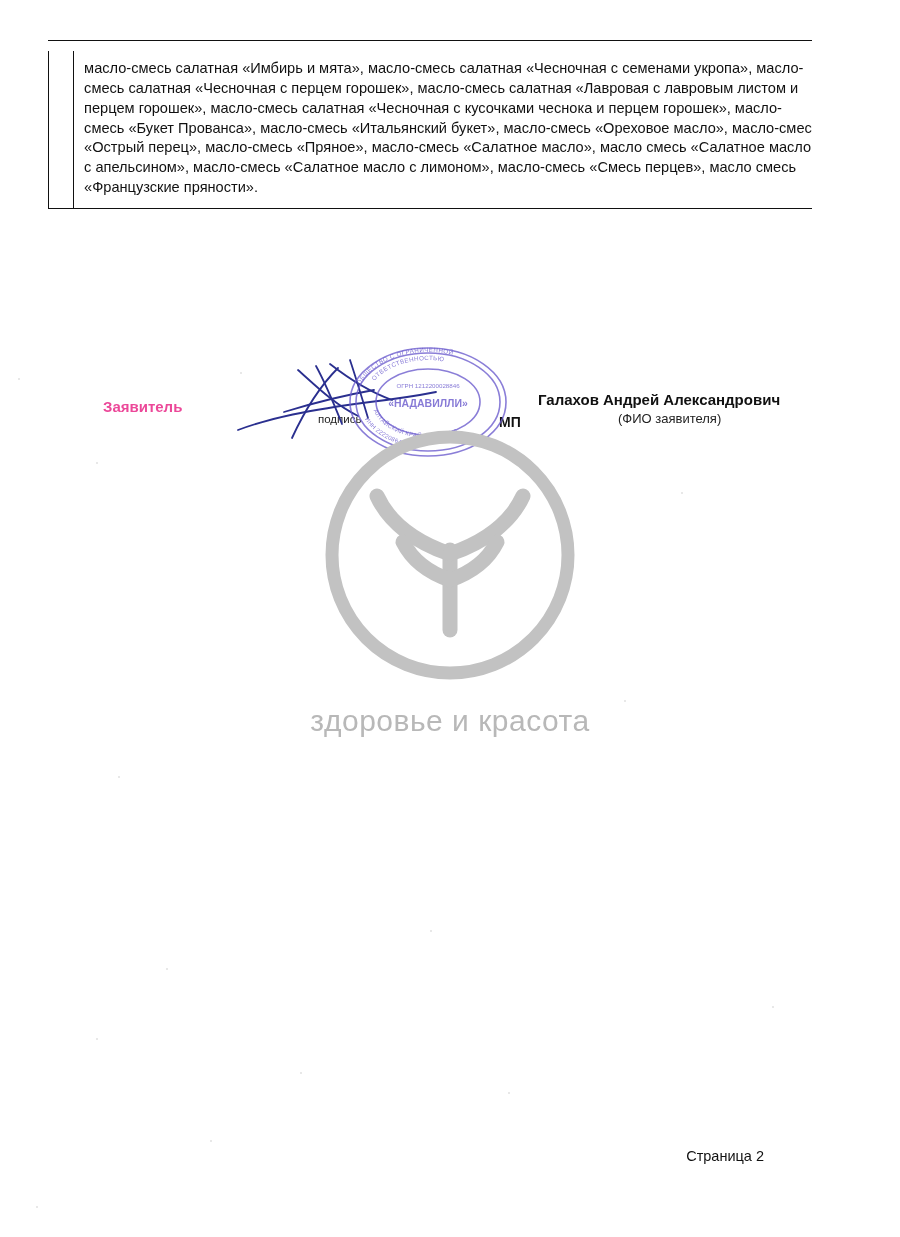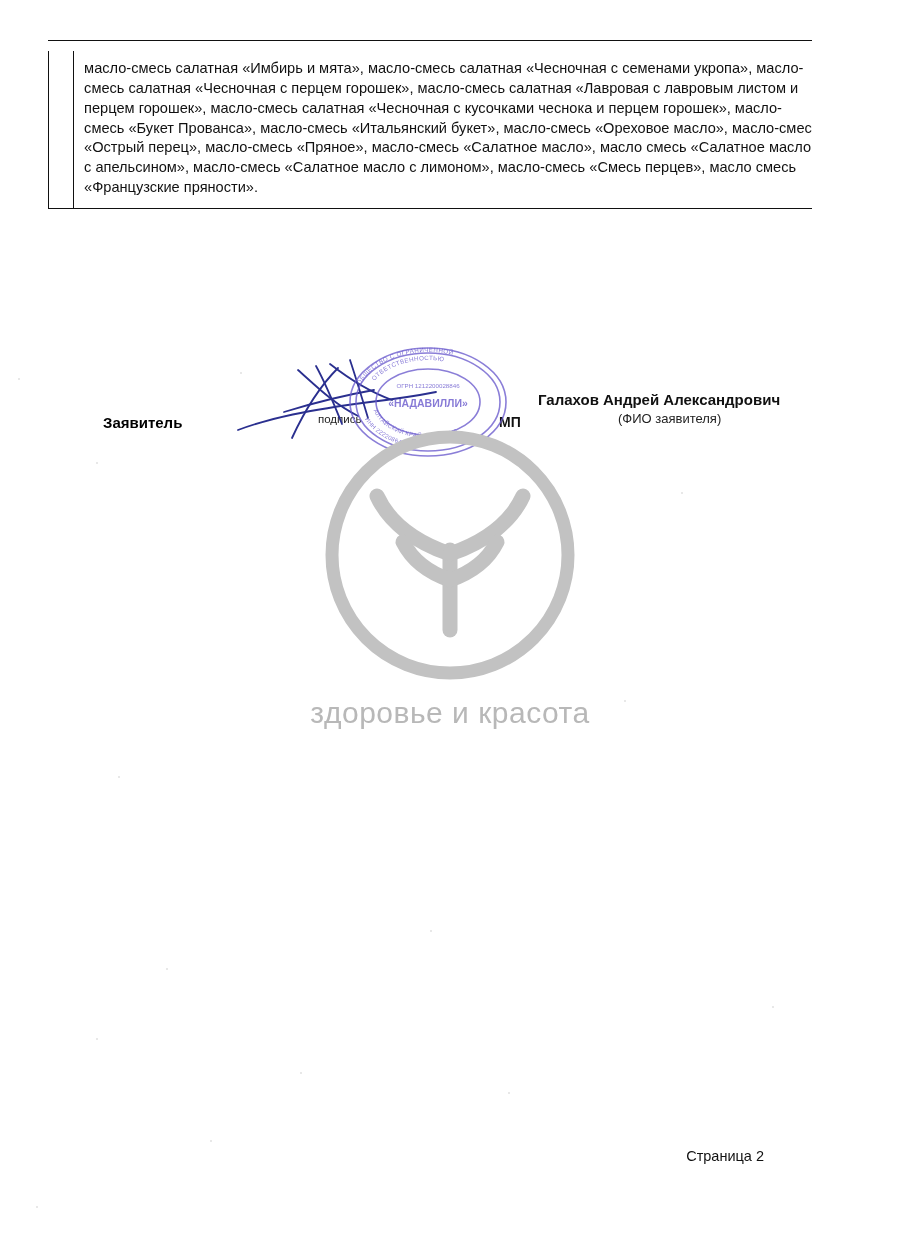--- a/index.html
+++ b/index.html
@@ -85,22 +85,21 @@
     top: 380px;
     width: 812px;
     height: 60px;
   }
   .applicant-label {
     position: absolute;
     left: 55px;
     top: 18px;
     font-size: 15px;
     font-weight: bold;
-    color: #000000;
-    margin-top: 16px;
+    color: #ec4899;
   }
   .sig-caption {
     position: absolute;
     left: 270px;
     top: 33px;
     font-size: 11.5px;
     color: #222;
   }
   .mp-label {
     position: absolute;
@@ -166,21 +165,21 @@
     font-size: 82px;
     font-weight: bold;
     color: #b3b3b3;
     letter-spacing: 1px;
     line-height: 1;
     margin-top: 6px;
   }
   .wm-tag {
     font-size: 30px;
     color: #b8b8b8;
-    margin-top: 12px;
+    margin-top: 20px;
     letter-spacing: .5px;
   }
 
   
   .page-number {
     position: absolute;
     right: 48px;
     top: 1148px;
     font-size: 14.5px;
     color: #111;

